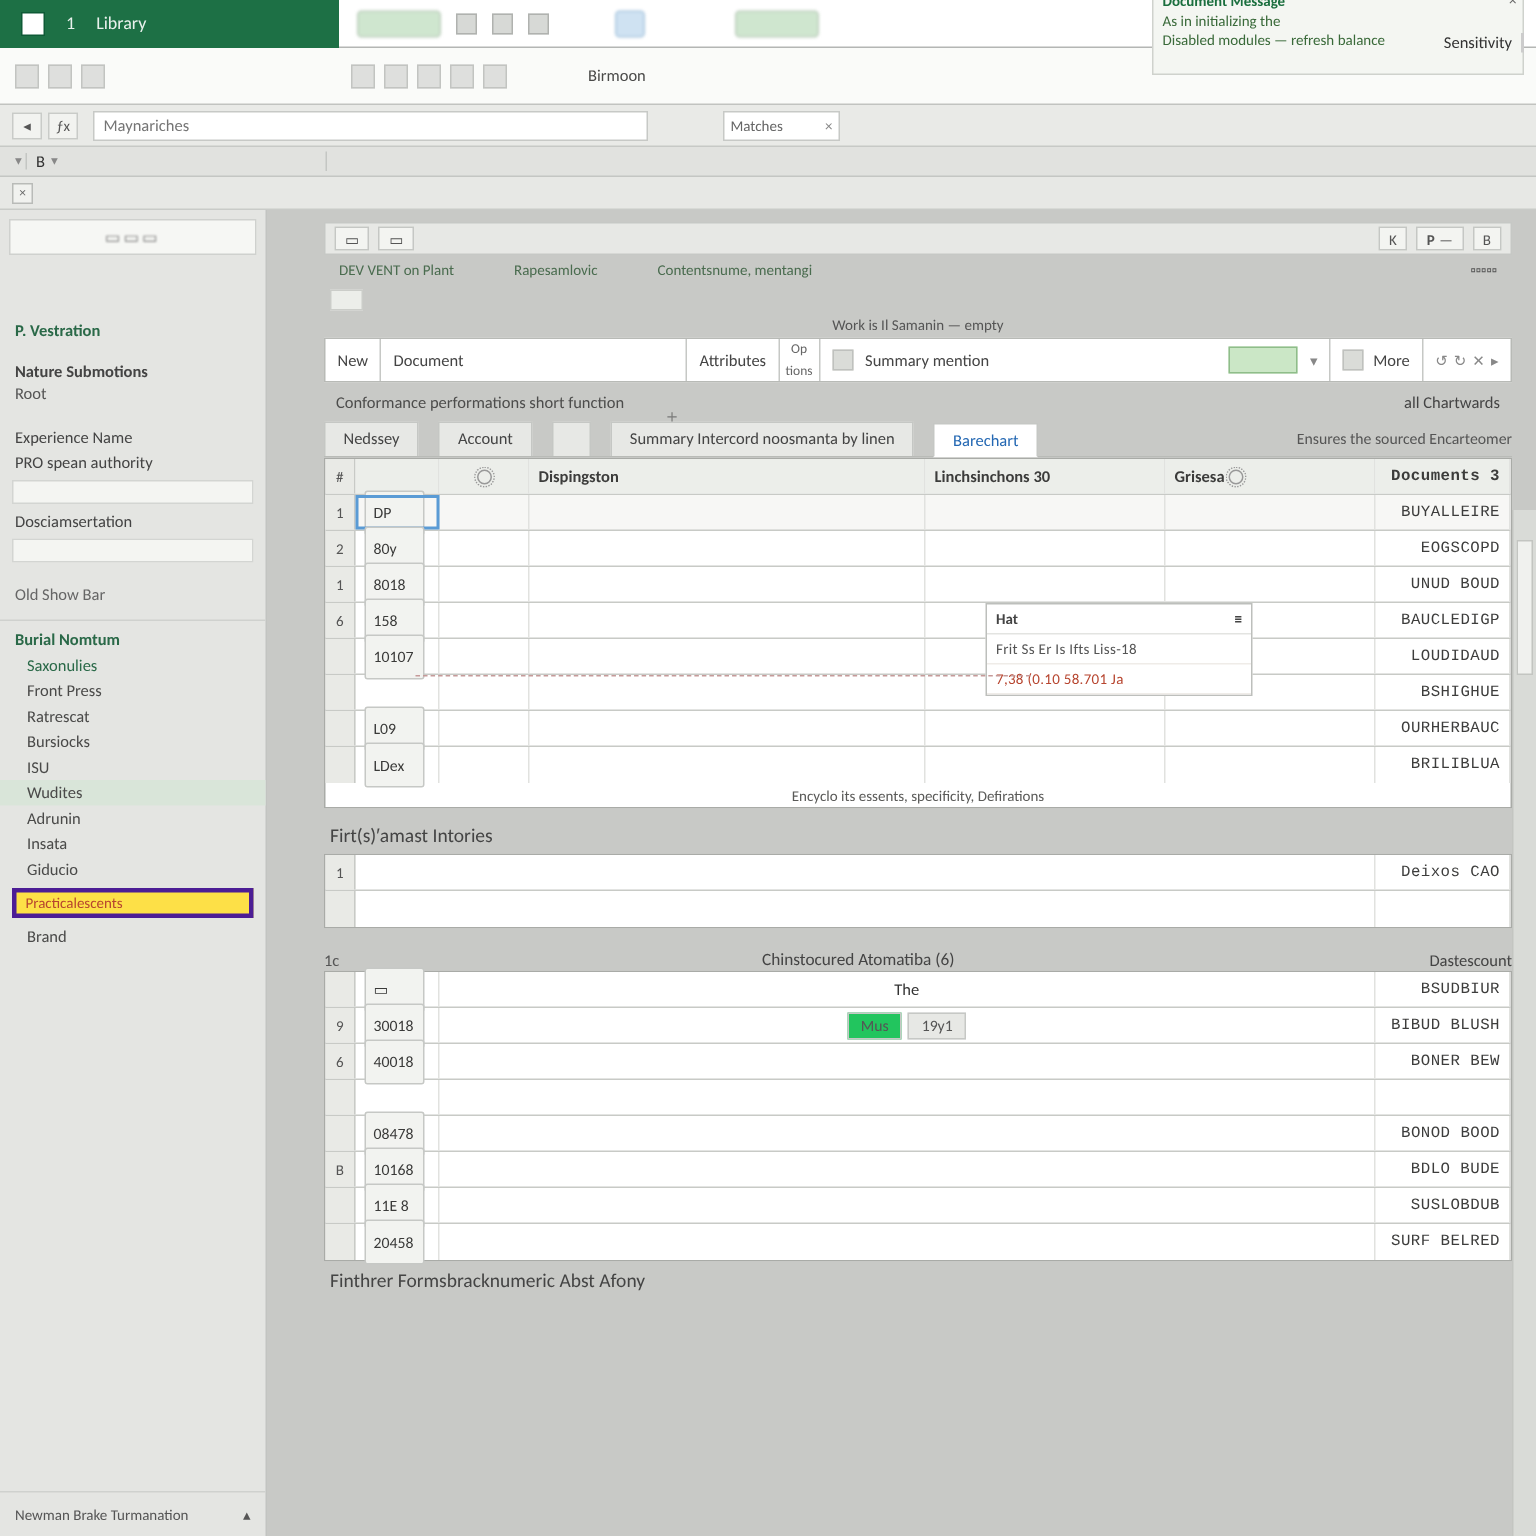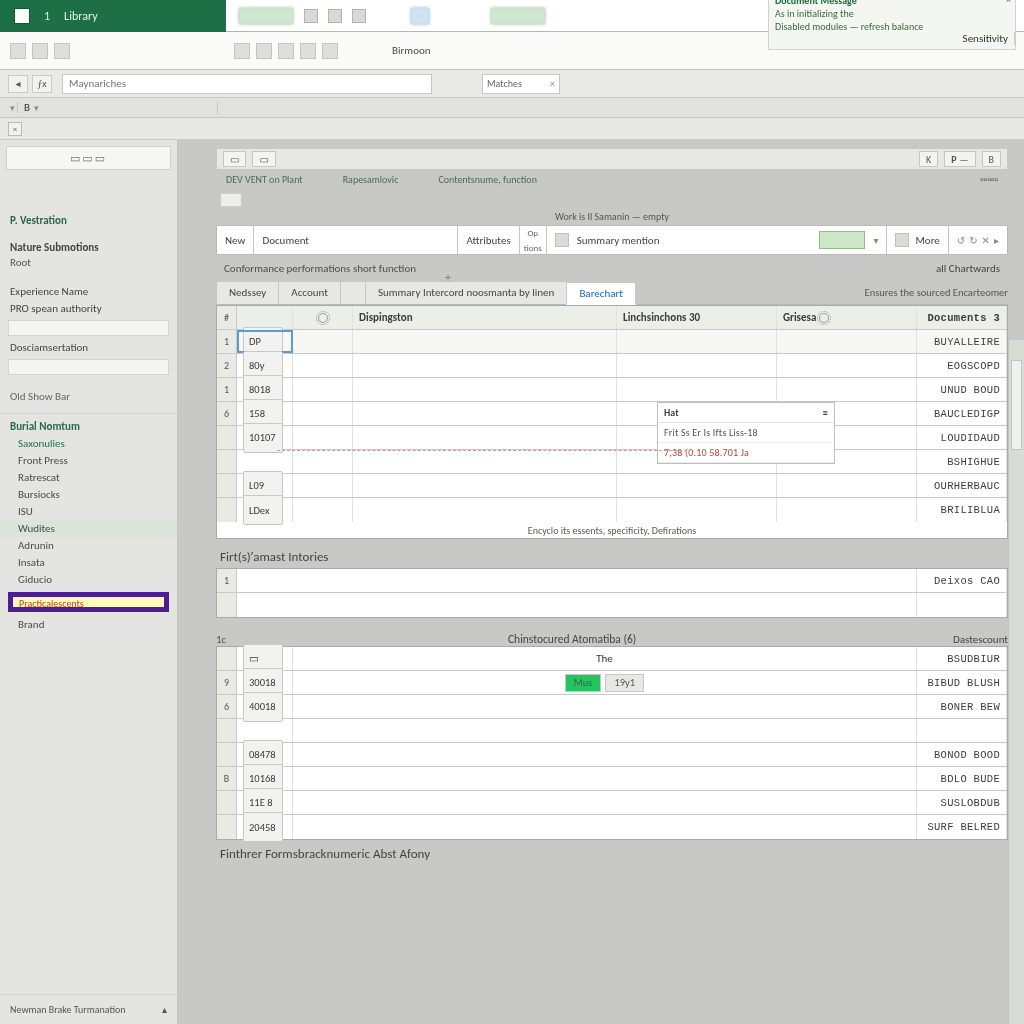--- a/index.html
+++ b/index.html
@@ -11,21 +11,21 @@
 .ribbon .sq { width:16px;height:16px;background:#fff;border:1px solid #0e5a36; }
 .ribbon .tab { color:#fff; font-size:12px; opacity:.9; }
 .ribbon .rest { flex:1; display:flex; align-items:center; gap:10px; padding:0 12px; }
 .rib-ico { width:14px;height:14px;background:#d7d9d6;border:1px solid #b0b2af; }
 .rib-btn { width:56px;height:18px;border:1px solid #bcb;background:#cfe6cf;border-radius:3px;filter:blur(1px); }
 .rib-btn.blue{background:#cfe2f2;border-color:#a8c6de;width:20px;}
 .rib-info{ width:248px;height:60px;background:#f4f6f2;border:1px solid #cfd2cd;margin-top:-14px;
            font-size:10px;color:#3a6a3a;padding:3px 6px; position:absolute; right:8px; top:4px; line-height:1.3;}
 .rib-info b{color:#1b6f3f;display:block;}
 .rib-info .x{position:absolute;right:4px;top:2px;color:#666;}
-.rib-sens{position:absolute;right:8px;top:32px;font-size:11px;color:#333;border-right:2px solid #ccc;padding-right:6px;margin-left:32px;}
+.rib-sens{position:absolute;right:8px;top:22px;font-size:11px;color:#333;border-right:2px solid #ccc;padding-right:6px;margin-left:32px;}
 
 
 .ribbon2{height:38px;background:#fafbf9;border-bottom:1px solid #c1c3c0;display:flex;align-items:center;gap:12px;padding:0 10px;}
 .rib2-grp{display:flex;gap:6px;align-items:center;}
 .rib2-ico{width:16px;height:16px;background:#dedfdd;border:1px solid #c2c4c1;}
 .rib2-txt{font-size:11px;color:#4a4a49;}
 
 
 .fxrow{height:28px;background:#e9eae7;border-bottom:1px solid #c7c9c6;display:flex;align-items:center;gap:10px;padding:0 8px;}
 .namebox{display:flex;gap:4px;}
@@ -47,21 +47,21 @@
 .main{display:flex;height:calc(1024px - 32px - 38px - 28px - 20px - 22px);}
 
 
 .side{width:178px;background:#e4e5e2;border-right:1px solid #c2c4c1;display:flex;flex-direction:column;font-size:11px;color:#3b3b3a;}
 .side .chip{height:24px;background:#f6f7f4;border:1px solid #cfd1ce;margin:6px;display:flex;align-items:center;justify-content:center;}
 .side .chipimg{filter:blur(.6px);color:#777;letter-spacing:2px;}
 .side .hdr{padding:6px 10px 2px;color:#2a6948;font-weight:600;}
 .side .sub{padding:0 10px 4px;color:#555;}
 .side .line{padding:2px 10px;color:#444;}
 .side .box{margin:3px 8px;height:16px;background:#f4f5f2;border:1px solid #d3d5d2;}
-.side .redbox{margin:4px 8px;height:20px;border:5px solid #4c1d95;background:#fef9c3;}
+.side .redbox{margin:4px 8px;height:20px;border:3px solid #4c1d95;background:#fde047;}
 .side .gap{height:10px;}
 .side .sec{margin-top:8px;border-top:1px solid #cfd1ce;padding-top:4px;}
 .side .item{padding:2px 10px 2px 18px;color:#4a4a49;}
 .side .item.sel{background:#d9e5d9;}
 .side .footer{margin-top:auto;padding:8px 10px;border-top:1px solid #cfd1ce;color:#555;font-size:10px;display:flex;justify-content:space-between;}
 
 
 .content{flex:1;position:relative;background:#c8c9c6;overflow:hidden;}
 .sheetwrap{position:absolute;left:38px;right:16px;top:0;bottom:0;}
 
@@ -265,21 +265,21 @@
         <div class="rbtn">▭</div>
         <div style="flex:1"></div>
         <div class="rbtn">K</div>
         <div class="rbtn b">P<span style="font-weight:400">—</span></div>
         <div class="rbtn">B</div>
       </div>
 
       <div class="capbar">
         <span>DEV VENT on Plant</span>
         <span>Rapesamlovic</span>
-        <span>Contentsnume, function</span>
+        <span>Contentsnume, mentangi</span>
         <span style="flex:1"></span>
         <span class="tag">▫▫▫▫▫</span>
       </div>
 
       <div class="mini">
         <div class="b"></div>
       </div>
       <div class="caption">Work is Il Samanin — empty</div>
 
       <div class="docbar">
@@ -315,21 +315,21 @@
         </div>
       </div>
 
       <div class="descrow">
         <span>Conformance performations short function</span>
         <span class="plus">＋</span>
         <span class="rightlbl">all Chartwards</span>
       </div>
 
       <div class="tabsrow">
-        <div id="tabs" style="display: flex;">
+        <div id="tabs" style="display: flex; gap: 14px;">
             <div class="t">Nedssey</div>
             <div class="t">Account</div>
             <div class="t"></div>
             <div class="t">Summary Intercord noosmanta by linen</div>
             <div class="t active">Barechart</div>
           </div>
         <div class="spacer"></div>
         <span class="note">Ensures the sourced Encarteomer</span>
       </div>
 

